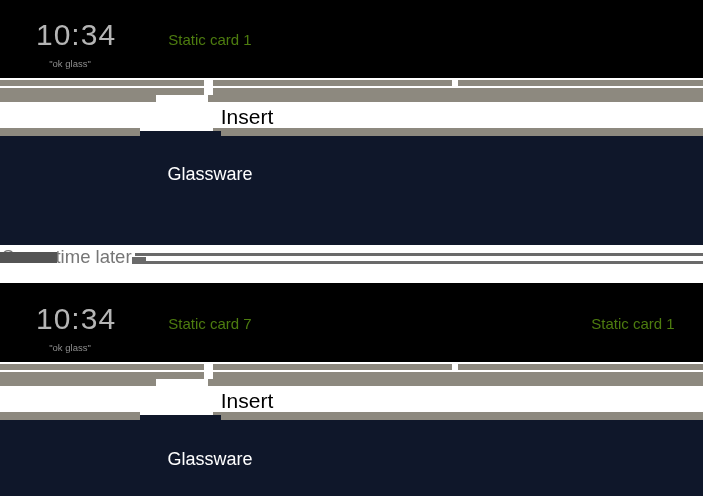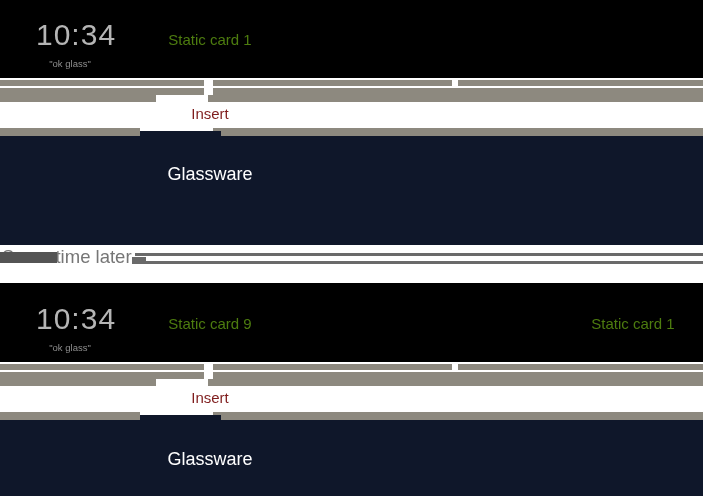--- a/index.html
+++ b/index.html
@@ -8,21 +8,21 @@
     font-family:"Liberation Sans","DejaVu Sans",sans-serif;
   }
   .abs{position:absolute;}
   .black-card{position:absolute;left:0;width:703px;background:#000000;}
   .gray{background:#8d897f;}
   .blue{background:#0f172a;padding-left:8px;}
   .notch{position:absolute;background:#ffffff;}
   .time{color:#b5b5b5;font-size:30px;font-weight:300;letter-spacing:1px;line-height:1;}
   .hint{color:#8f8f8f;font-size:9.5px;line-height:1;}
   .clabel{color:#4d7c0f;font-size:15px;line-height:1;}
-  .insert-label{color:#7f1d1d;font-size:15px;line-height:1;}
+  .insert-label{color:#000000;font-size:21px;line-height:1;margin-left:37px;}
   .gw{color:#ffffff;font-size:18px;line-height:1;}
   .sep-line{position:absolute;height:3px;background:#6a6a6a;}
   .sep-dash{position:absolute;background:#545454;}
   .stl{color:#767676;font-size:18.5px;line-height:1.1;}
   .tc{text-align:center;}
 </style>
 </head>
 <body>
 
 <div class="canvas">
@@ -54,21 +54,21 @@
 
   <div class="abs stl" style="left:2px;top:247px;">Some time later</div>
   <div class="sep-line" style="left:135px;top:253px;width:568px;"></div>
   <div class="sep-line" style="left:132px;top:257px;width:14px;height:7px;"></div>
   <div class="sep-line" style="left:135px;top:261px;width:568px;"></div>
   <div class="sep-dash" style="left:0;top:252px;width:57px;height:11px;"></div>
 
   <div class="black-card" style="top:283px;height:79px;">
     <div class="abs time tc" style="left:36px;top:21px;width:68px;">10:34</div>
     <div class="abs hint tc" style="left:36px;top:60px;width:68px;">"ok glass"</div>
-    <div class="abs clabel tc" style="left:0;top:33px;width:420px;">Static card 9</div>
+    <div class="abs clabel tc" style="left:0;top:33px;width:420px;">Static card 7</div>
     <div class="abs clabel tc" style="left:563px;top:33px;width:140px;">Static card 1</div>
   </div>
 
   <div class="abs gray" style="left:0;top:364px;width:703px;height:6px;">
     <div class="notch" style="left:204px;top:0;width:9px;height:6px;"></div>
     <div class="notch" style="left:452px;top:0;width:6px;height:6px;"></div>
   </div>
   <div class="abs gray" style="left:0;top:372px;width:703px;height:14px;">
     <div class="notch" style="left:204px;top:0;width:9px;height:7px;"></div>
     <div class="notch" style="left:156px;top:7px;width:52px;height:7px;"></div>

